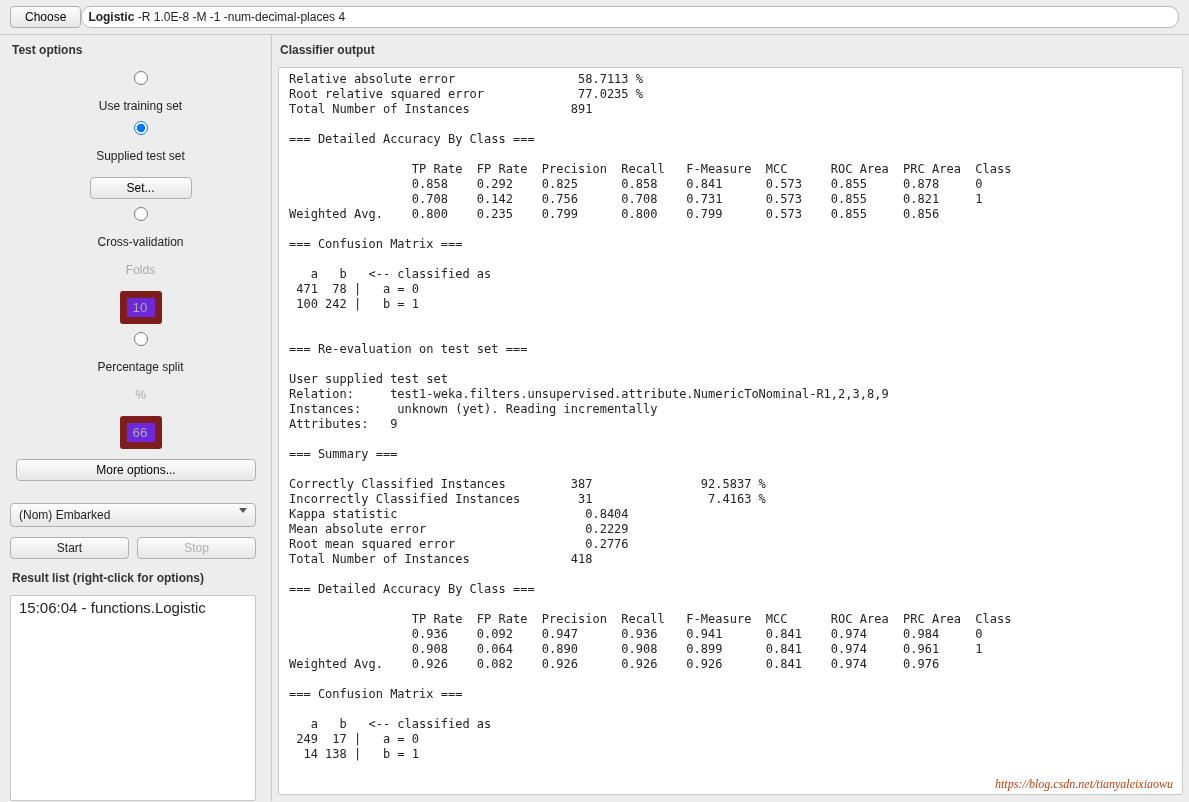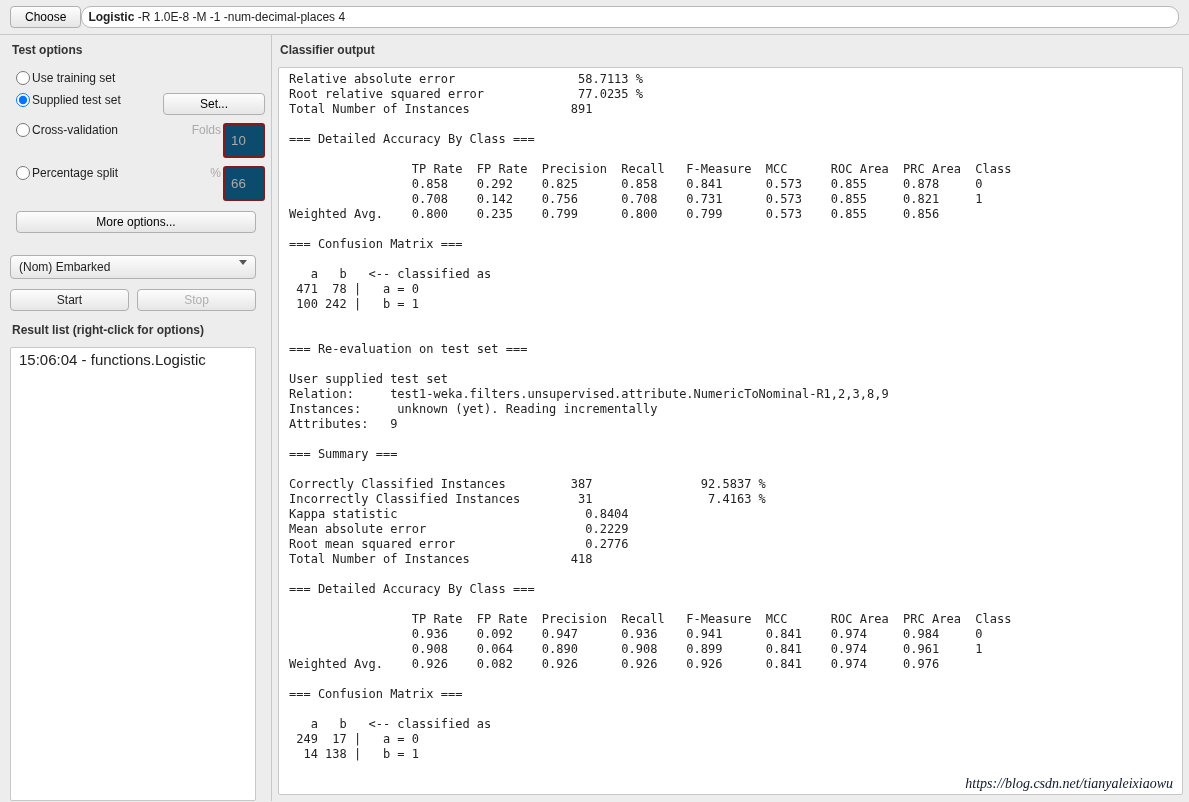--- a/index.html
+++ b/index.html
@@ -52,34 +52,35 @@
   font-size: 12px;
   padding: 8px 2px 6px 2px;
   color: #333;
 }
 .test-options {
   background: #ededed;
   padding: 4px 6px 10px 6px;
 }
 .radio-row {
   display: flex;
-  align-items: flex-start;
-  gap: 2px;
+  align-items: center;
+  gap: 14px;
   padding: 4px 0;
+  flex-direction: column;
 }
 .radio-row input[type=radio] {
   width: 14px; height: 14px;
 }
 .radio-row label { flex: 1; }
 .inline-input {
   width: 42px;
-  background: #0c4a6e;
-  border: 2px solid #7f1d1d;
+  background: #6d28d9;
+  border: 7px solid #7f1d1d;
   border-radius: 3px;
-  padding: 8px 6px;
+  padding: 2px 6px;
   color: #aaa;
 }
 .gray-lbl { color: #aaa; font-size: 12px; }
 .set-btn, .wide-btn {
   background: linear-gradient(#fdfdfd,#e6e6e6);
   border: 1px solid #b0b0b0;
   border-radius: 4px;
   padding: 3px 0;
   font-size: 12px;
   cursor: pointer;
@@ -142,22 +143,22 @@
   font-family: "Menlo","Consolas",monospace;
   font-size: 12px;
   line-height: 15px;
   white-space: pre;
   color: #222;
 }
 .watermark {
   position: fixed;
   right: 16px;
   bottom: 10px;
-  color: #0f172a;
-  font-size: 14px;
+  color: #c2410c;
+  font-size: 12px;
   font-style: italic;
   font-family: Georgia, serif;
   pointer-events: none;
   margin-top: 8px;
 }
 .dd-arrow {
   width:0;height:0;border-left:4px solid transparent;border-right:4px solid transparent;border-top:5px solid #555;
 }
 </style>
 </head>

